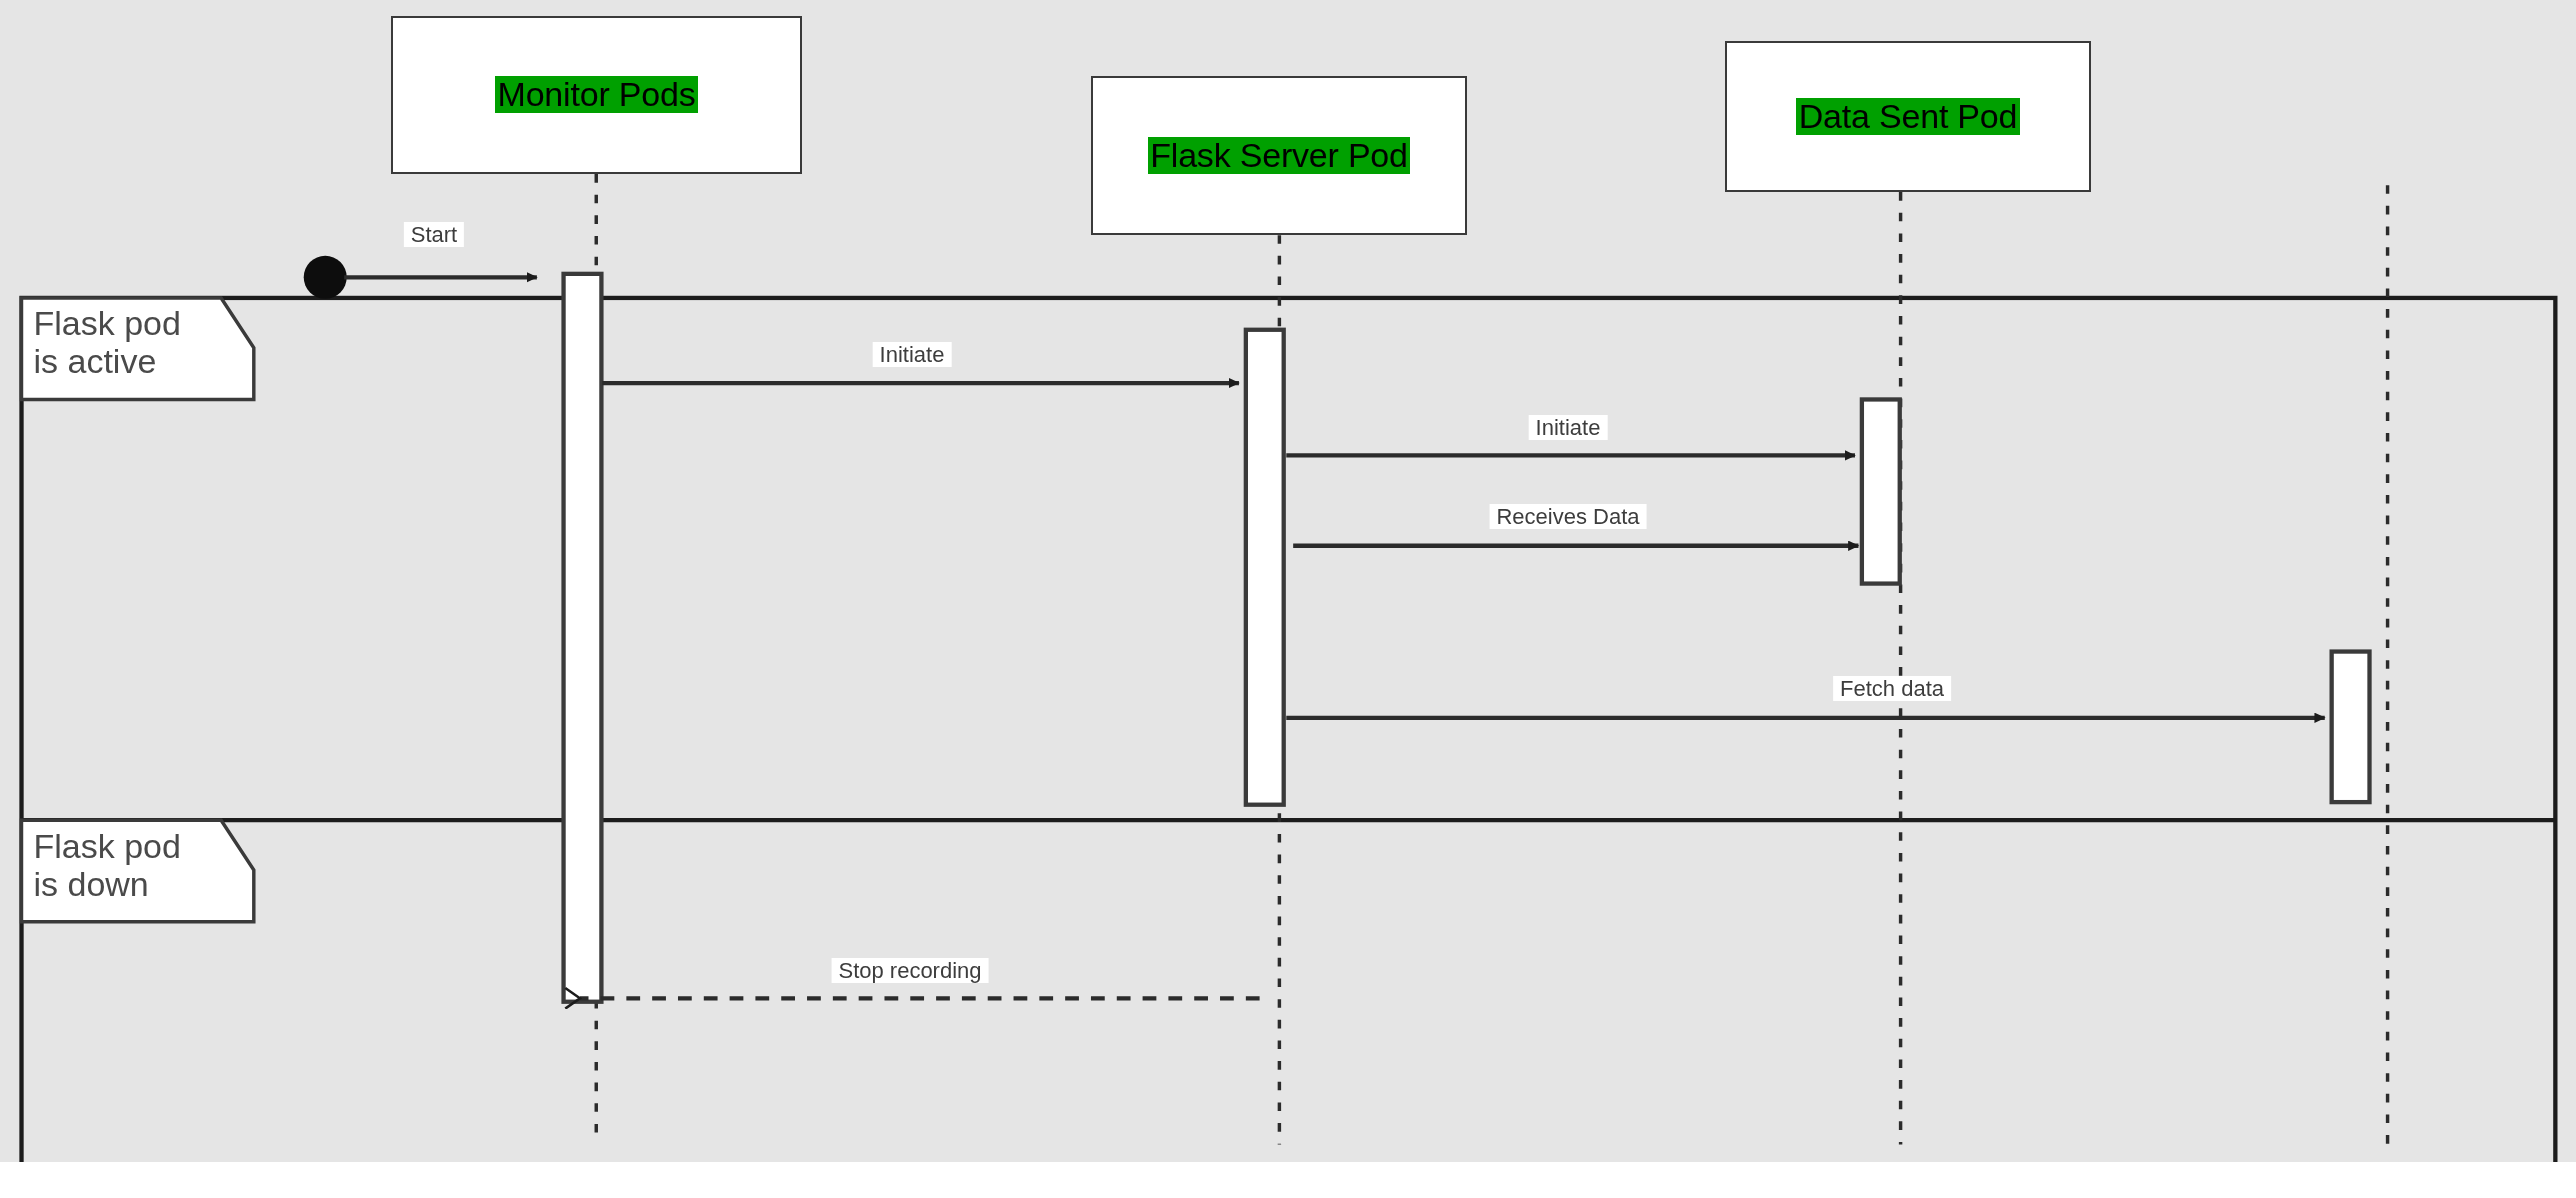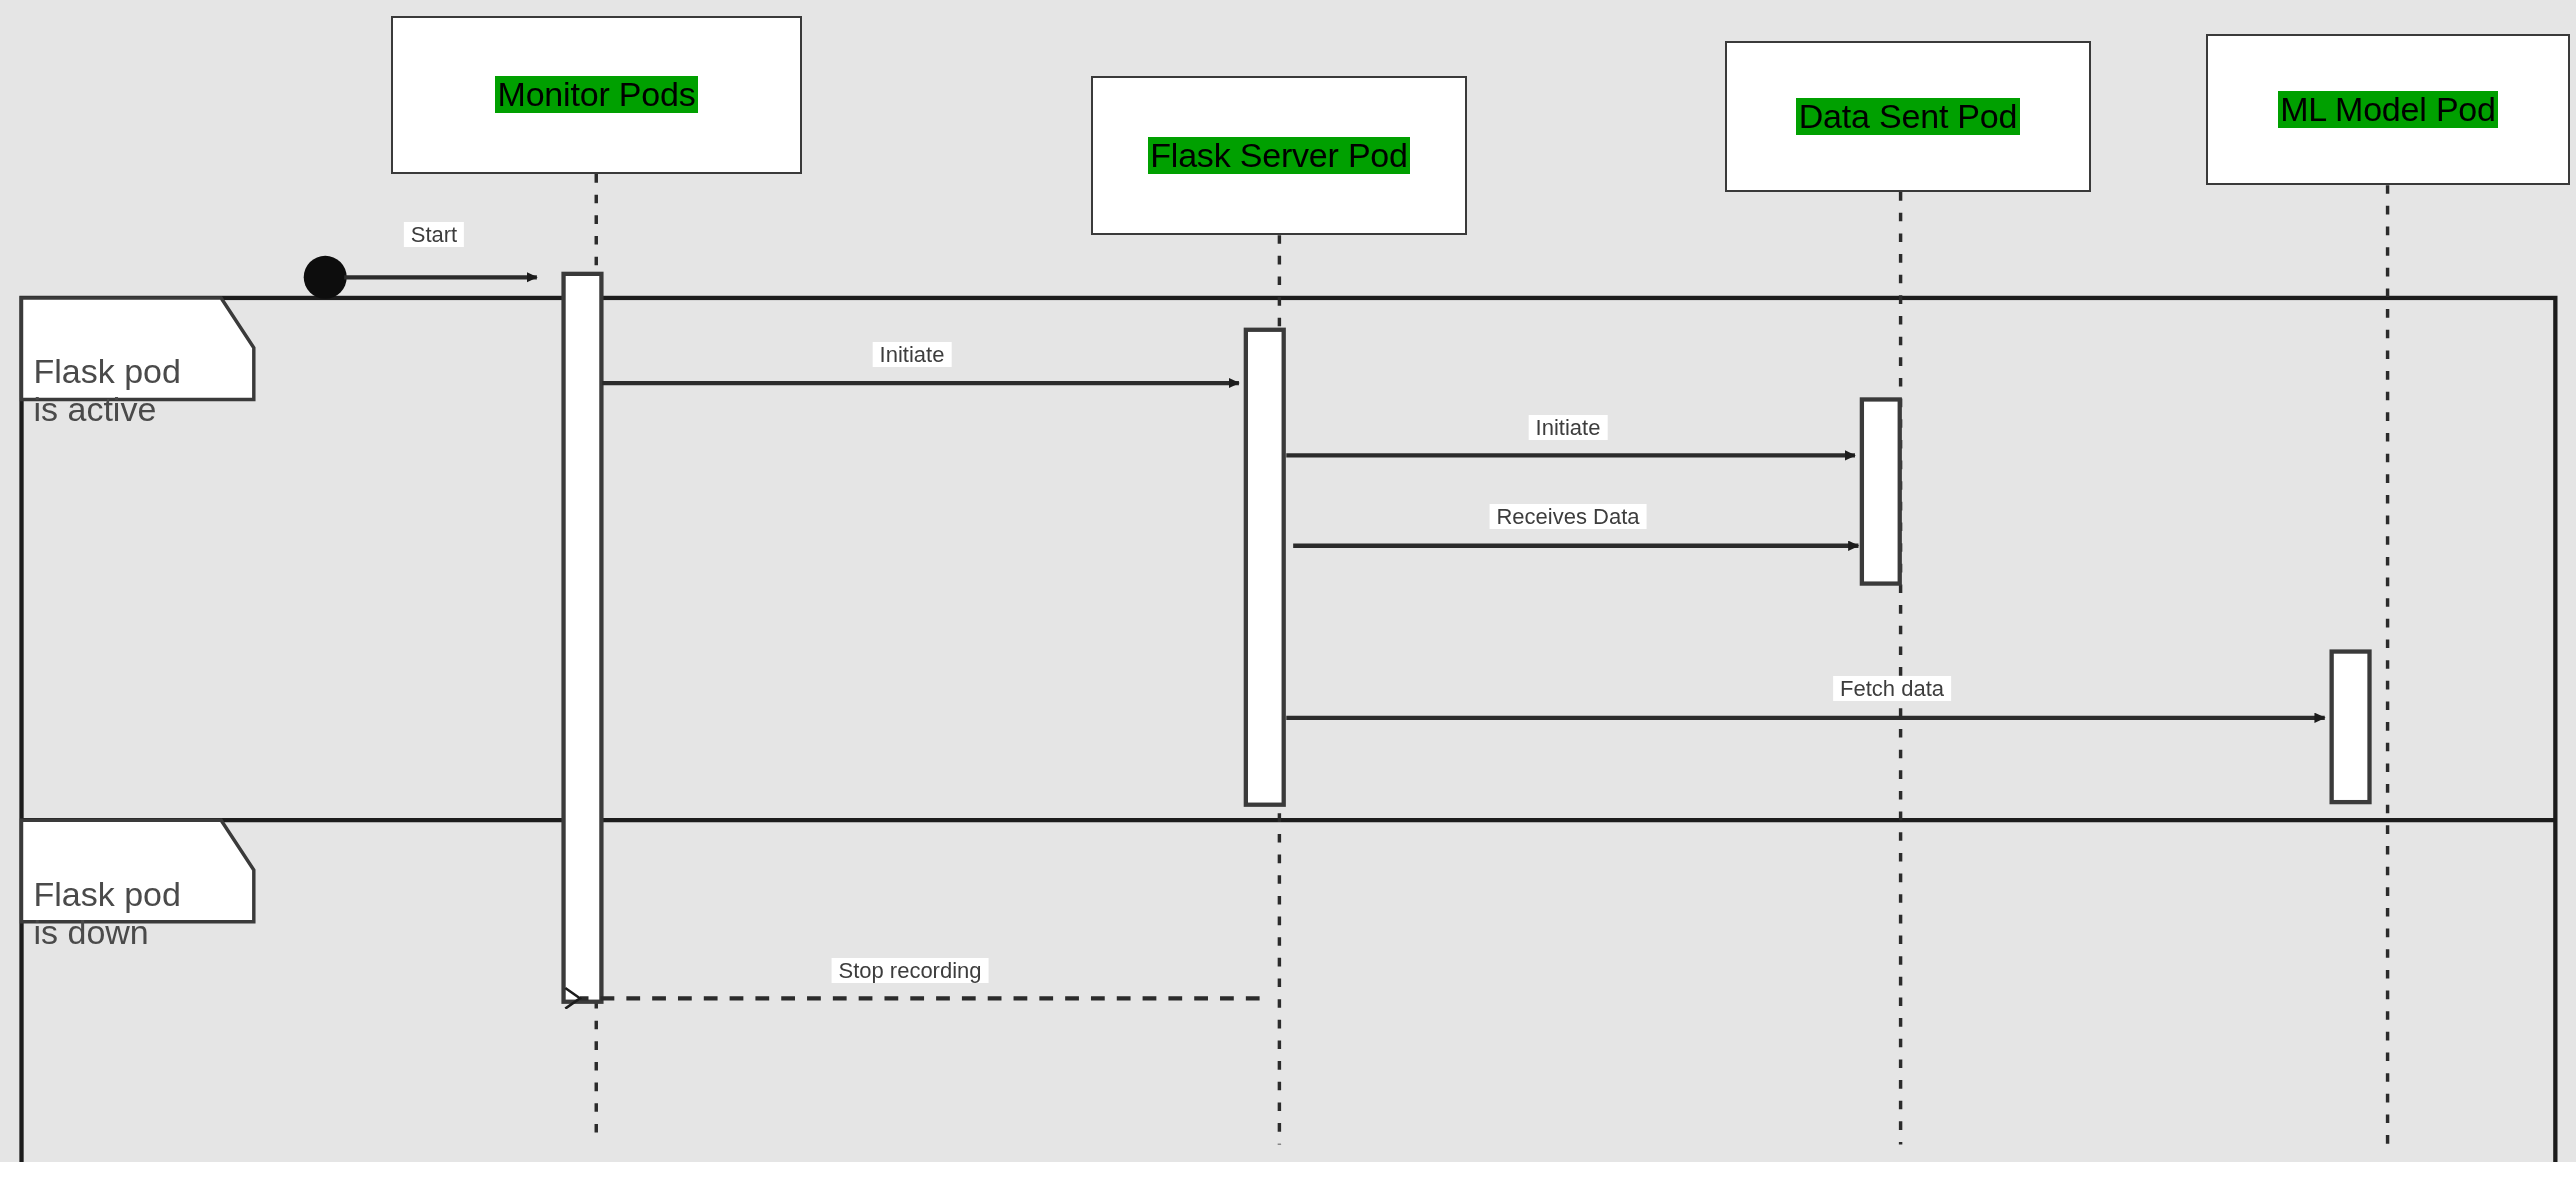--- a/index.html
+++ b/index.html
@@ -39,21 +39,20 @@
 
   .frag-label{
     position:absolute;
     color:#4a4a4a;
     font-size:34px;
     line-height:1.12;
     padding:5.2px 10.3px 5.2px 12px;
     box-sizing:border-box;
     white-space:nowrap;
     pointer-events:none;
-    margin-top:48px;
   }
 </style>
 </head>
 <body>
 
 <div id="stage">
 
   <svg id="diagram" viewBox="0 0 2994 1393">
     <defs>
       <marker id="arrow-filled-right" markerWidth="14" markerHeight="14" refX="12" refY="6" orient="auto" markerUnits="userSpaceOnUse">
@@ -107,23 +106,20 @@
   </div>
 
   <div class="lifeline-head" style="left:1091px;top:34px;width:376px;height:159px;margin-top:42px;">
     <span class="hl">Flask Server Pod</span>
   </div>
 
   <div class="lifeline-head" style="left:1725px;top:41px;width:366px;height:151px;">
     <span class="hl">Data Sent Pod</span>
   </div>
 
-  <div class="lifeline-head" style="left:2206px;top:34px;width:364px;height:151px;">
-    <span class="hl">ML Model Pod</span>
-  </div>
 
   <div class="msg-label" style="left:434px;top:222px;">Start</div>
 
   <div class="msg-label" style="left:912px;top:342px;">Initiate</div>
 
   <div class="msg-label" style="left:1568px;top:415px;">Initiate</div>
 
   <div class="msg-label" style="left:1568px;top:504px;">Receives Data</div>
 
   <div class="msg-label" style="left:1892px;top:676px;">Fetch data</div>

